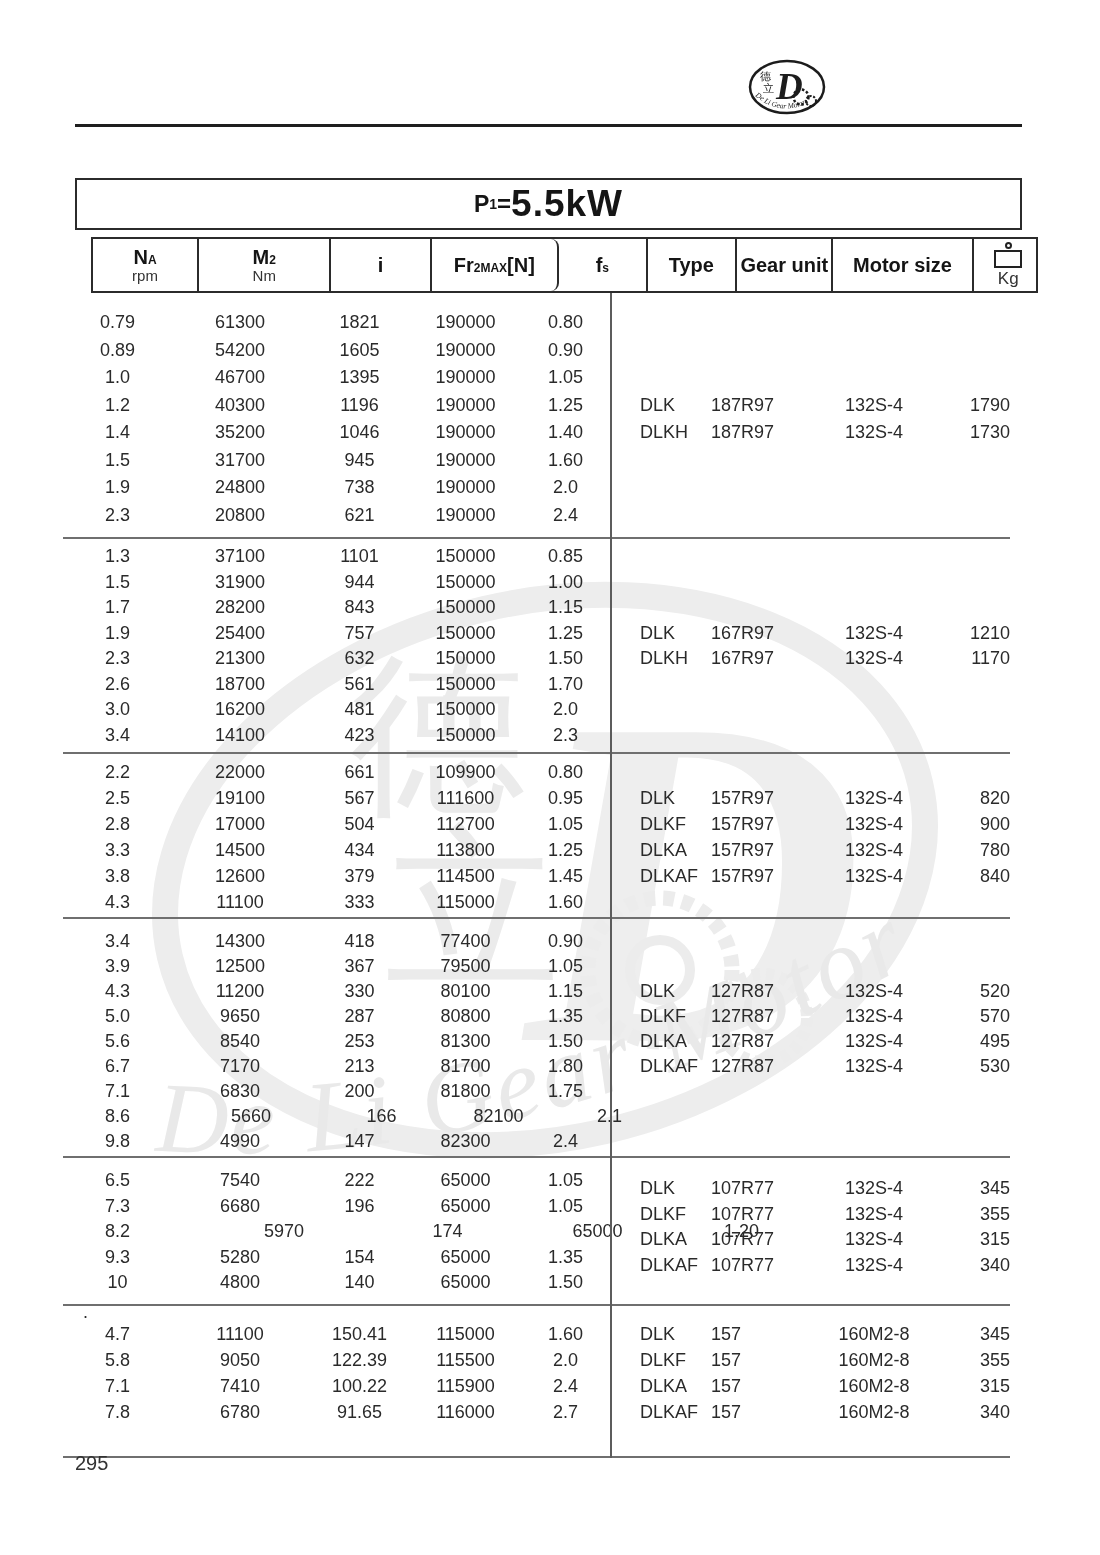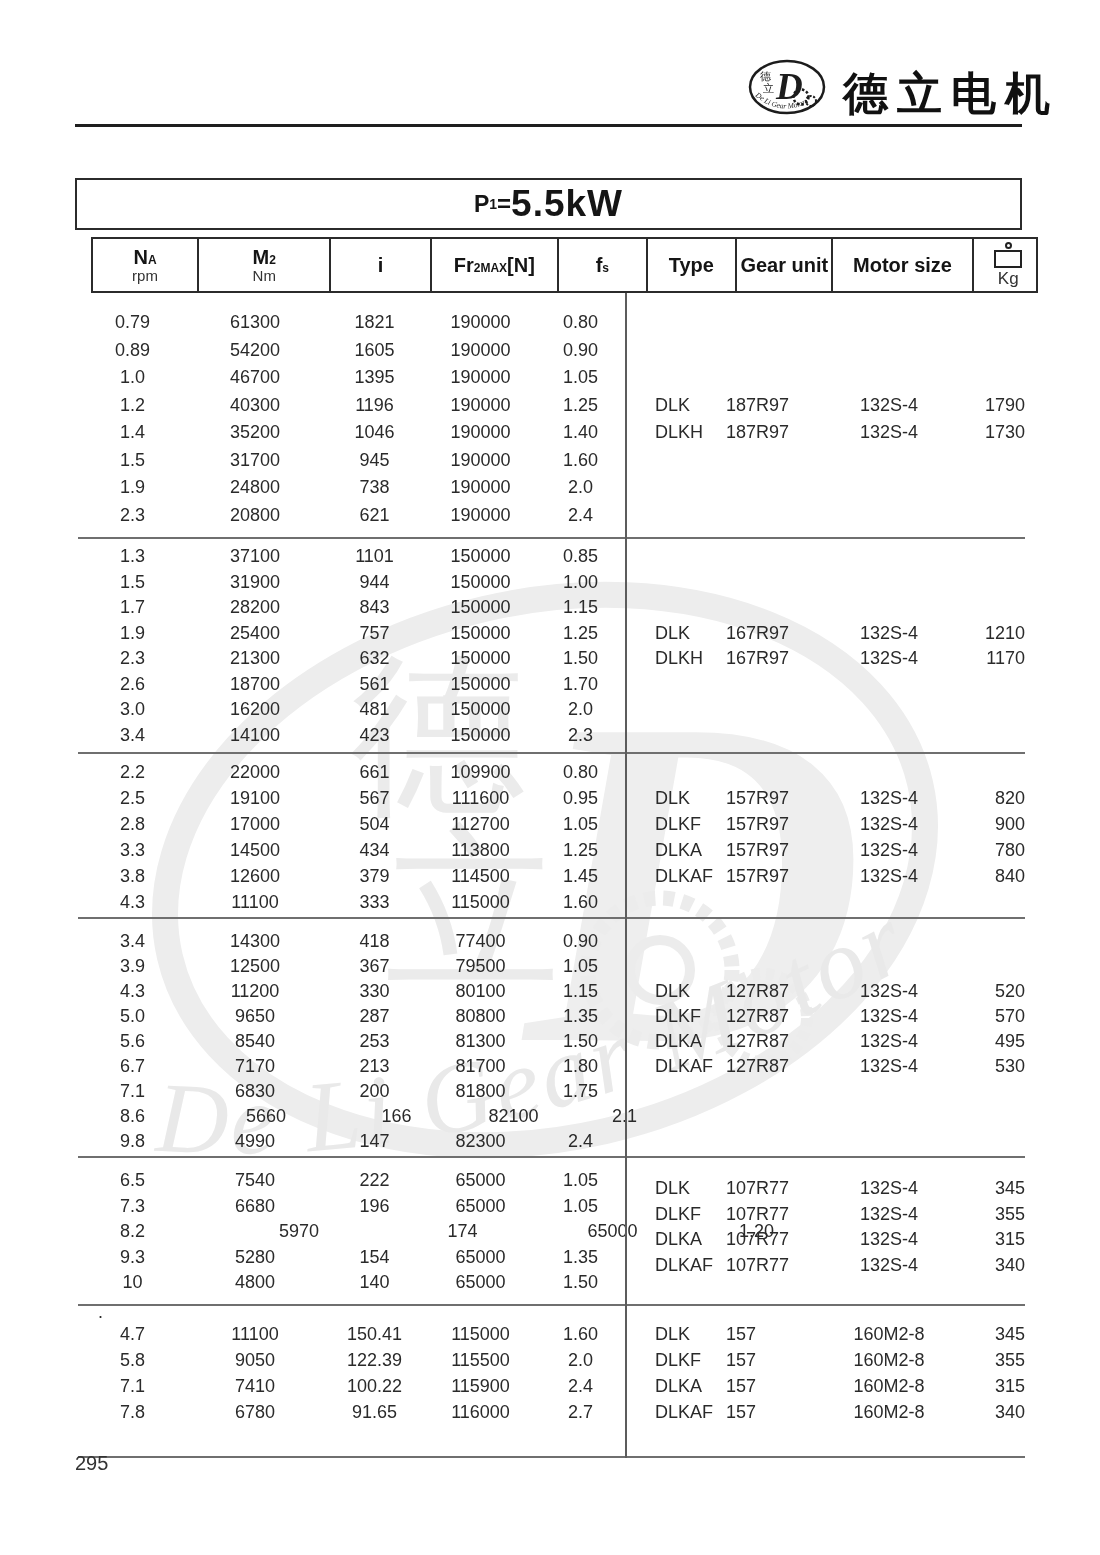--- a/index.html
+++ b/index.html
@@ -17,29 +17,29 @@
   .title-p{font-size:23px;font-weight:bold;}
   .title-sub{font-size:14px;font-weight:bold;vertical-align:-2px;}
   .title-eq{font-size:24px;font-weight:bold;}
   .title-power{font-size:37px;font-weight:bold;letter-spacing:1px;}
   
   .header-row{position:absolute;left:75px;top:237px;width:947px;height:56px;border:2px solid #2b2b2b;
               box-sizing:border-box;display:flex;margin-left:16px;}
   .hcell{border-right:2px solid #2b2b2b;box-sizing:border-box;display:flex;flex-direction:column;
          align-items:center;justify-content:center;line-height:1.1;color:#151515;}
   .hcell:last-child{border-right:none;}
-  .hc1{width:109px;} .hc2{width:136px;} .hc3{width:103px;} .hc4{width:131px;} .hc5{width:91px;}
+  .hc1{width:109px;} .hc2{width:136px;} .hc3{width:103px;} .hc4{width:131px;border-radius:8px;} .hc5{width:91px;}
   .hc6{width:92px;} .hc7{width:99px;} .hc8{width:144px;} .hc9{width:64px;padding-left:7px;}
   .hsym{font-size:20px;font-weight:bold;}
   .hsub{font-size:12px;font-weight:bold;}
   .hunit{font-size:15px;font-weight:normal;color:#333;}
   .kg-rect{width:28px;height:18px;border:2px solid #222;box-sizing:border-box;margin:1px 0 2px 0;}
   .kg-ring{width:7px;height:7px;border:2px solid #222;border-radius:50%;box-sizing:border-box;}
   
-  .data-area{position:absolute;left:78px;top:293px;width:947px;}
+  .data-area{position:absolute;left:63px;top:293px;width:947px;}
   .vdivider{position:absolute;left:547px;top:0;bottom:0;width:2px;background:#5c5c5c;}
   .section{position:relative;border-bottom:2px solid #6f6f6f;box-sizing:border-box;}
   .section:last-child{border-bottom:3px solid #5a5a5a;}
   .lrow{display:grid;grid-template-columns:109px 136px 103px 109px 91px;align-items:center;}
   .lrow .cell{text-align:center;font-size:18px;color:#2a2a2a;}
   .right-block{position:absolute;left:548px;width:399px;}
   .rrow{display:grid;grid-template-columns:92px 99px 144px 64px;align-items:center;}
   .rrow .c-type{padding-left:29px;font-size:18px;color:#2a2a2a;}
   .rrow .c-gear{padding-left:8px;font-size:18px;color:#2a2a2a;}
   .rrow .c-motor{text-align:center;font-size:18px;color:#2a2a2a;}
@@ -78,21 +78,20 @@
     <text x="17" y="34" font-size="11" fill="#1c1c1c" font-family="DejaVu Sans, sans-serif">立</text>
     <text x="30" y="41" font-size="37" font-style="italic" font-weight="bold" fill="#1c1c1c" font-family="Liberation Serif, serif">D</text>
     <circle cx="55" cy="39" r="7.5" fill="none" stroke="#1c1c1c" stroke-width="2.5" stroke-dasharray="2.5 2"></circle>
     <circle cx="65" cy="43" r="5" fill="none" stroke="#1c1c1c" stroke-width="2" stroke-dasharray="2 1.6"></circle>
     <path id="logo-arc" d="M9,38 Q41,64 74,36" fill="none"></path>
     <text font-size="7.5" font-style="italic" fill="#1c1c1c" font-family="Liberation Serif, serif">
       <textPath href="#logo-arc">De Li Gear Motor</textPath>
     </text>
   </svg>
 
-  <div class="brand-name">德立电机</div>
   <div class="top-rule"></div>
 
   <div class="title-box">
     <span class="title-p">P</span>
       <span class="title-sub">1</span>
       <span class="title-eq">=</span>
       <span class="title-power">5.5kW</span>
   </div>
 
   <div class="header-row">

